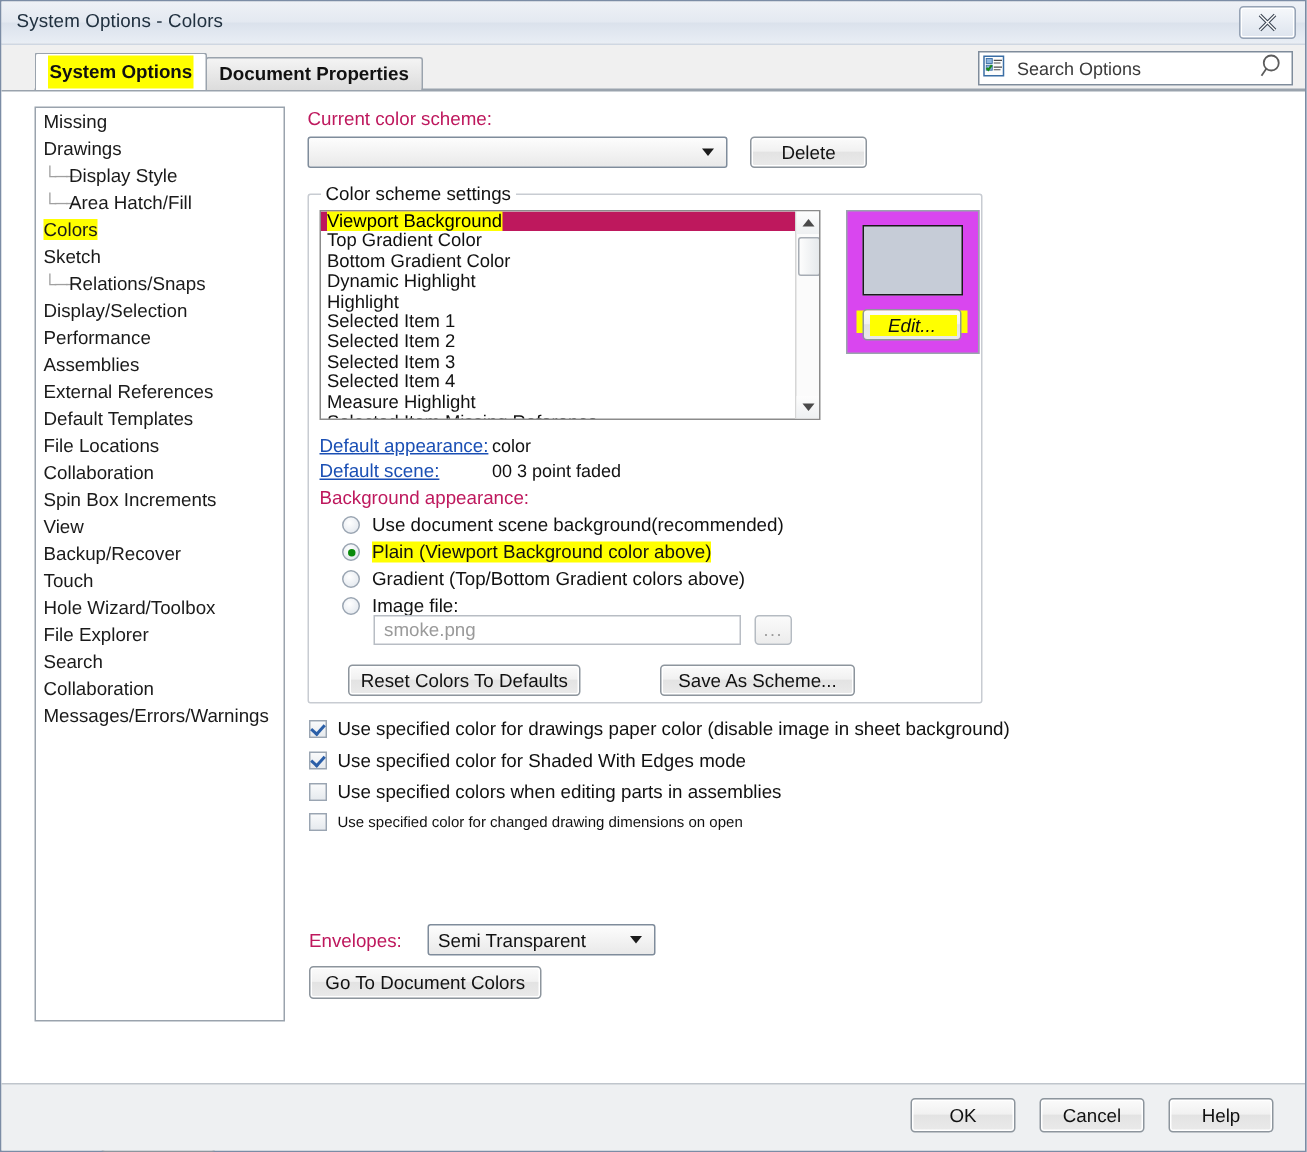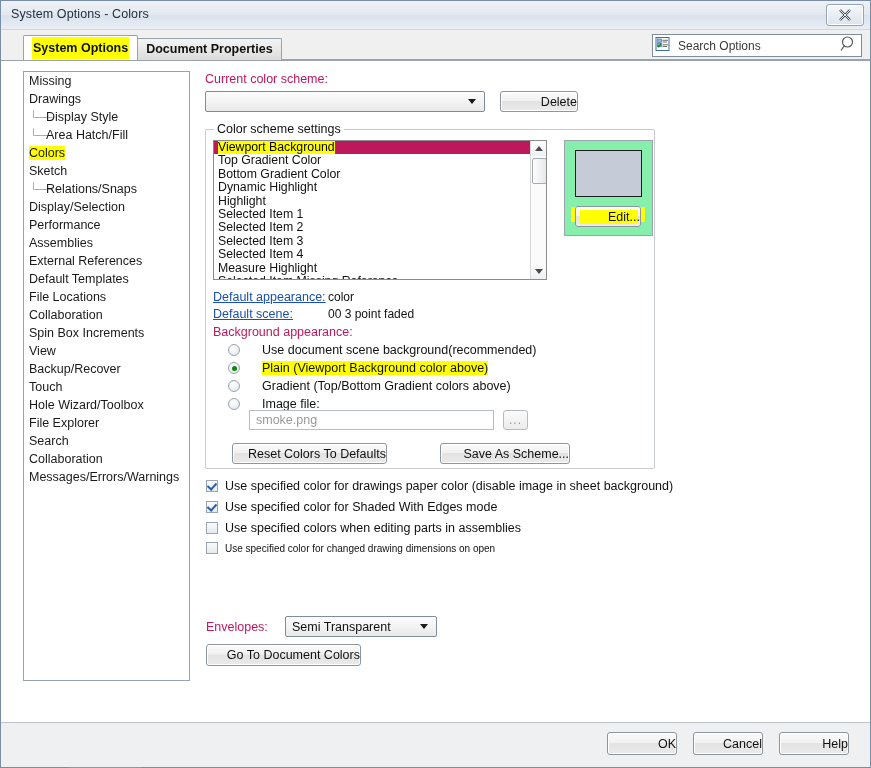--- a/index.html
+++ b/index.html
@@ -88,21 +88,21 @@
   .tree-item .hl{background:#ffff00;}
   .resetbtn{
     position:absolute;left:66px;top:686px;width:77px;height:21px;
   }
   .btn{
     border:1px solid #8d959d;border-radius:3px;
     background:linear-gradient(to bottom,#fbfbfb 0%,#f1f1f1 46%,#e3e3e3 50%,#eaeaea 100%);
     box-shadow:inset 0 0 0 1px #ffffff;
     font-family:"Liberation Sans","DejaVu Sans",sans-serif;
     font-size:12.5px;color:#111;
-    display:flex;align-items:center;justify-content:flex-end;
+    display:flex;align-items:center;justify-content:center;
     cursor:pointer;box-sizing:border-box;
   }
   
   .pane{position:absolute;left:196px;top:10px;width:660px;}
   .lbl{font-size:12.5px;color:#be185d;}
   .combo{
     border:1px solid #7f8c9b;border-radius:2px;
     background:linear-gradient(to bottom,#fdfdfd,#e9e9e9);
     display:flex;align-items:center;box-sizing:border-box;
     cursor:pointer;position:relative;
@@ -147,21 +147,21 @@
   .arrw.u{border-bottom:5px solid #4a4a4a;}
   .arrw.d{border-top:5px solid #4a4a4a;}
   .thumb{
     position:absolute;left:1px;top:17px;width:13px;height:24px;
     border:1px solid #a6acb4;border-radius:2px;
     background:linear-gradient(to right,#fdfdfd,#e6e9ec);
     cursor:pointer;
   }
   .preview-box{
     position:absolute;left:358px;top:10px;width:89px;height:96px;
-    border:1px solid #9aa3ad;background:#86efac;box-sizing:border-box;
+    border:1px solid #9aa3ad;background:#d946ef;box-sizing:border-box;font-style:italic;
   }
   .swatch{
     position:absolute;left:10px;top:9px;width:67px;height:47px;
     border:1px solid #1a1a1a;box-sizing:border-box;
   }
   .editbtn{
     position:absolute;left:10px;top:65px;width:66px;height:21px;
   }
   .hlbox{
     position:absolute;background:#ffff00;z-index:0;
@@ -172,21 +172,21 @@
   .radio{
     width:12px;height:12px;border-radius:50%;
     border:1px solid #9aa5b2;box-sizing:border-box;
     background:radial-gradient(circle at 40% 35%,#ffffff 0%,#e8ecf1 70%,#d7dde4 100%);
     position:relative;flex:0 0 12px;cursor:pointer;
   }
   .radio.on::after{
     content:"";position:absolute;left:2.5px;top:2.5px;width:5px;height:5px;
     border-radius:50%;background:#0a8a0a;
   }
-  .rrow{display:flex;align-items:center;gap:22px;margin-bottom:4px;}
+  .rrow{display:flex;align-items:center;gap:8px;margin-bottom:4px;}
   .rrow .rtxt{font-size:12.5px;}
   .rrow .rtxt.hl{background:#ffff00;}
   .chk{
     width:12px;height:12px;border:1px solid #9aa5b2;box-sizing:border-box;
     background:linear-gradient(to bottom,#f9fafb,#e6eaee);
     position:relative;flex:0 0 12px;cursor:pointer;
   }
   .chk.on::after{
     content:"";position:absolute;left:2px;top:0px;width:4px;height:7px;
     border:solid #2b5fa8;border-width:0 2px 2px 0;transform:rotate(42deg);

